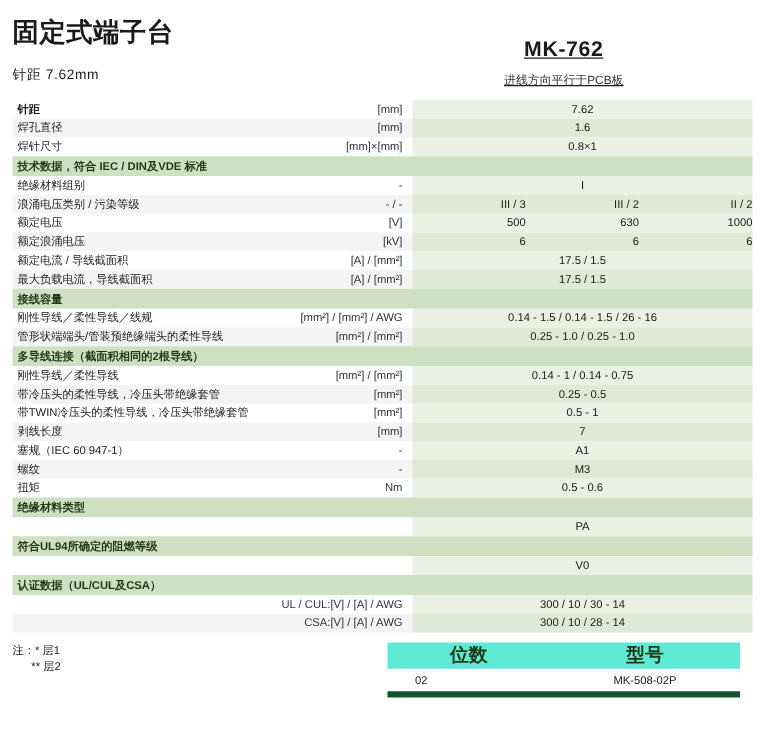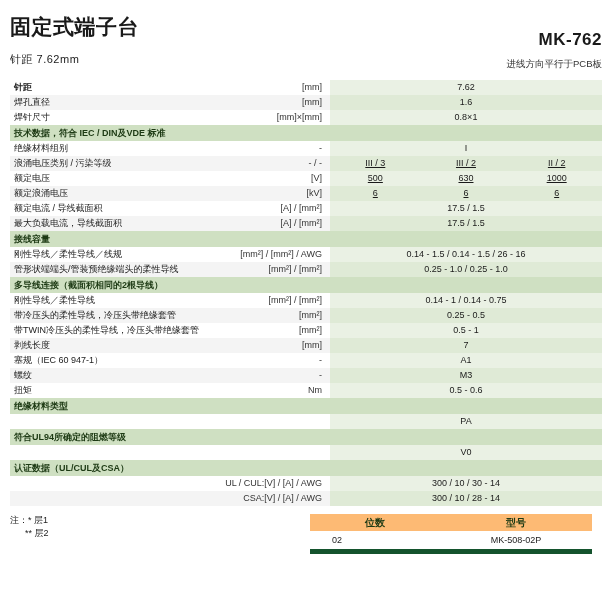--- a/index.html
+++ b/index.html
@@ -24,22 +24,23 @@
     margin: 4px 0 0 0;
     line-height: 1.2;
   }
   .subtitle {
     font-size: 11px;
     margin-top: 13px;
     letter-spacing: 0.5px;
   }
   .header-right {
     flex: 1;
-    text-align: right;
+    text-align: center;
     padding-top: 20px;
+    text-decoration: underline;
   }
   .model {
     font-size: 17px;
     font-weight: bold;
     letter-spacing: 0.5px;
   }
   .model-note {
     font-size: 9.5px;
     margin-top: 8px;
     color: #333;
@@ -54,21 +55,21 @@
     table-layout: fixed;
   }
   table.spec td {
     padding: 0;
     vertical-align: middle;
     height: 15px;
     line-height: 15px;
   }
   .c-label { width: 210px; padding-left: 4px !important; color: #222; }
   .c-unit  { width: 110px; text-align: right; padding-right: 8px !important; color: #333; }
-  .c-v1, .c-v2, .c-v3 { text-align: center; text-decoration: underline; }
+  .c-v1, .c-v2, .c-v3 { text-align: right; }
   .c-v1 { width: 90px; }
   .c-v2 { width: 91px; }
   .c-v3 { width: 91px; }
 
   
   .vb { background: #eaf1e4; margin-top: 12px; }
   .vb-alt { background: #dfead6; }
   .lb { background: #ffffff; }
   .lb-alt { background: #f4f4f4; }
 
@@ -85,24 +86,24 @@
   .bottom { display: flex; padding: 8px 10px 0 10px; }
   .notes { width: 300px; font-size: 9px; line-height: 1.45; color: #222; }
   .notes .nrow { white-space: pre; }
   .modeltbl {
     width: 282px;
     border-collapse: collapse;
     font-size: 9px;
     table-layout: fixed;
   }
   .modeltbl th {
-    background: #fdba74;
+    background: #5eead4;
     font-weight: bold;
     height: 17px;
-    font-size: 10px;
+    font-size: 15px;
     color: #1d3a14;
   }
   .modeltbl td {
     text-align: center;
     height: 20px;
     border-bottom: 5px solid #14532d;
     color: #222;
   }
   .modeltbl td.left { text-align: left; padding-left: 22px; }
   .modeltbl .col-a { width: 130px; }

